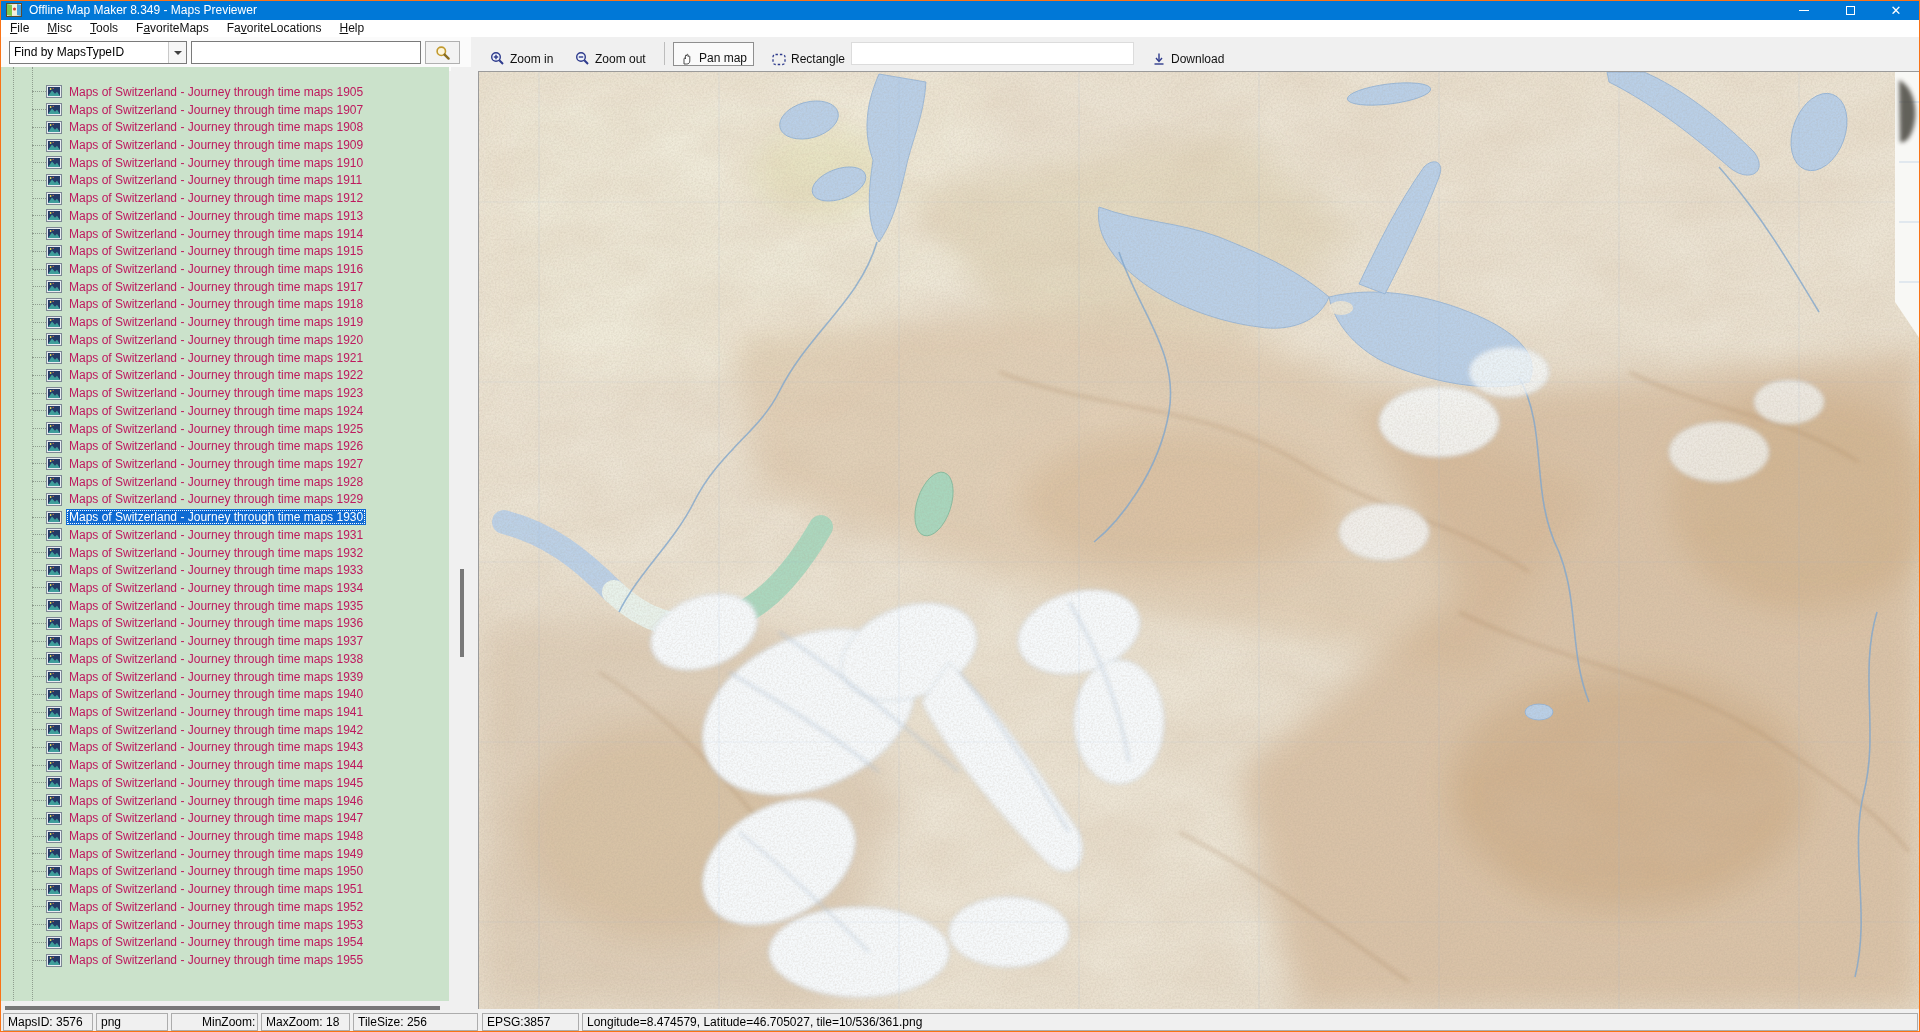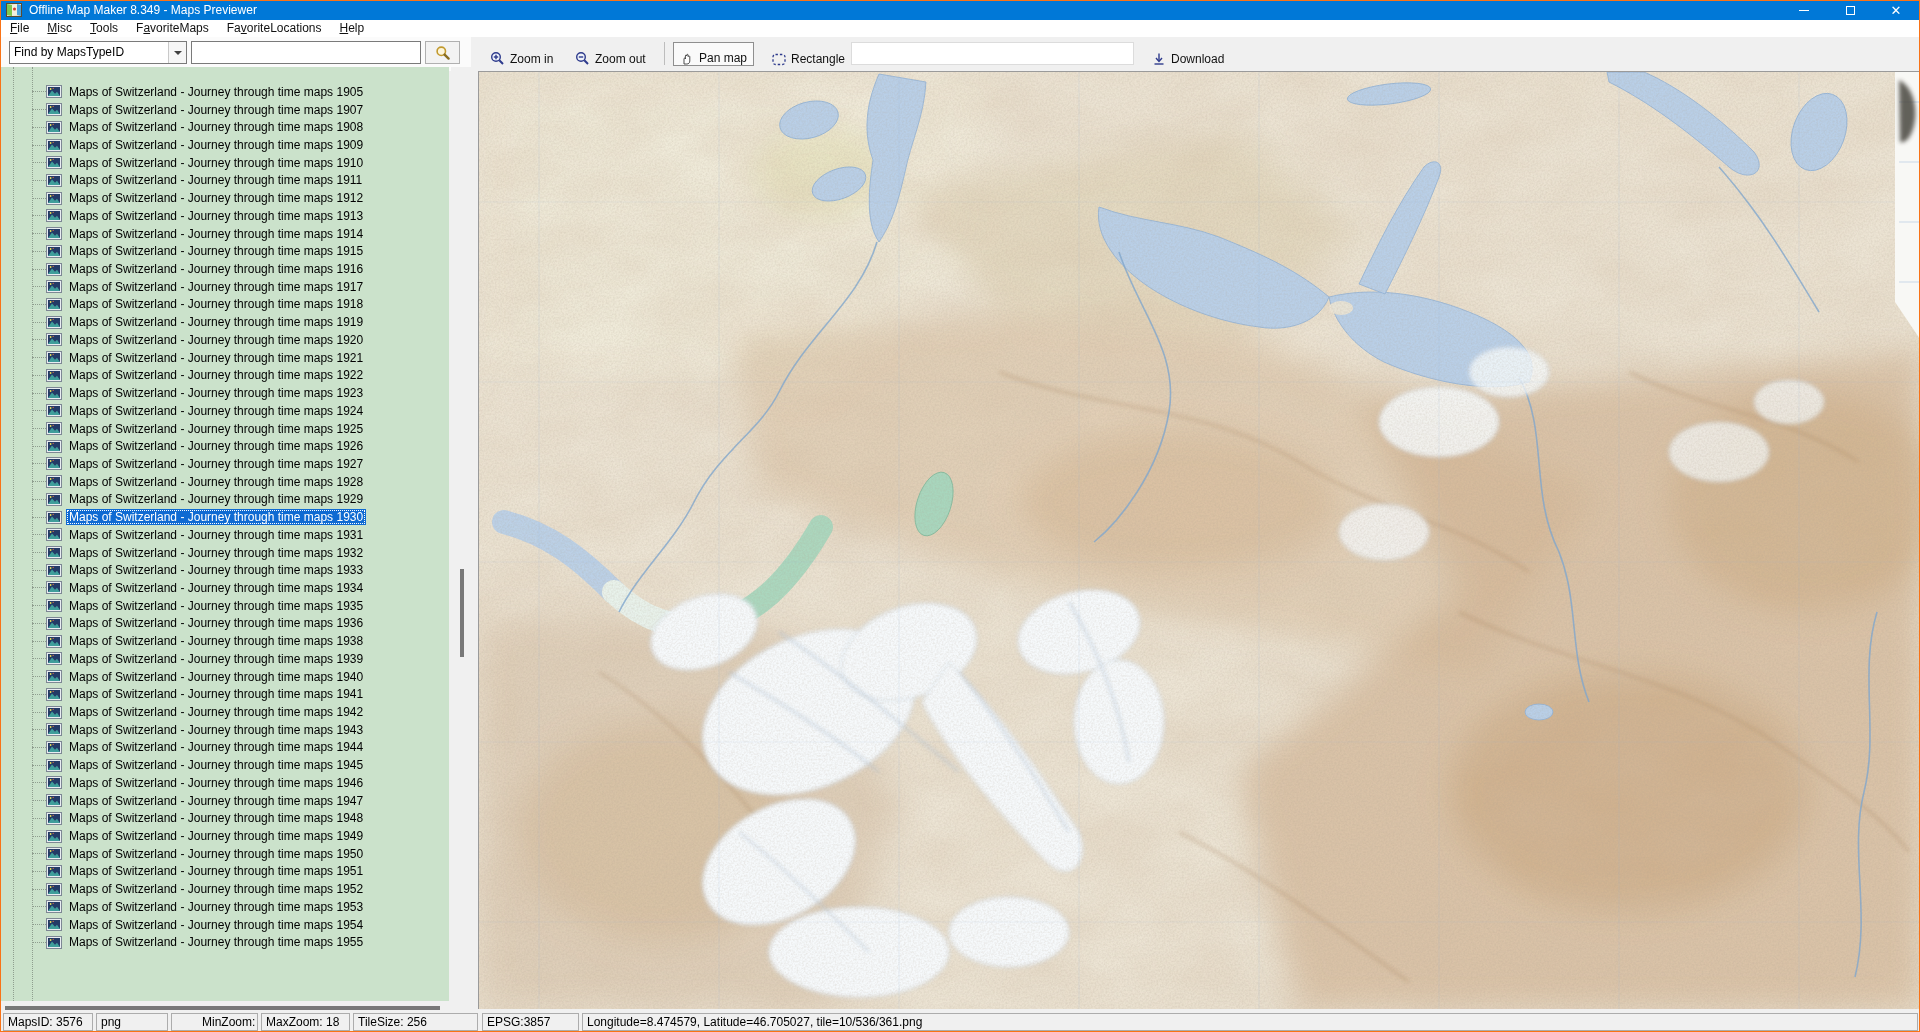--- a/index.html
+++ b/index.html
@@ -35,21 +35,21 @@
   .tbtn.active{background:#fafafa;border:1px solid #8f8f8f;}
   .tsep{position:absolute;top:5px;width:1px;height:23px;background:#bdbdbd;}
   .tb-input{position:absolute;left:373px;top:5px;width:283px;height:23px;border:1px solid #dcdcdc;box-sizing:border-box;background:#fff;font-size:12px;padding:0 3px;}
   
   .tree-panel{position:absolute;left:0;top:66px;width:448px;height:934px;background:#cbe2cb;overflow:hidden;}
   .tree-vline{position:absolute;top:0;bottom:0;width:0;border-left:1px dotted #8f9e8f;}
   .tree-rows{position:absolute;left:0;top:16px;width:100%;}
   .trow{height:17.72px;display:flex;align-items:center;padding-left:31px;white-space:nowrap;}
   .conn{width:14px;height:0;border-top:1px dotted #8f9e8f;flex:0 0 14px;}
   .ticn{flex:0 0 16px;margin-right:4px;}
-  .tlabel{font-size:12px;color:#000000;padding:1px 3px;}
+  .tlabel{font-size:12px;color:#be185d;padding:1px 3px;}
   .trow.sel .tlabel{background:#0f6ad2;color:#fff;outline:1px dotted #fff;outline-offset:-2px;}
   
   .vscroll{position:absolute;left:450px;top:66px;width:20px;height:946px;background:#f0f0f0;}
   .vthumb{position:absolute;left:9px;top:502px;width:4px;height:88px;background:#787878;}
   .hscroll{position:absolute;left:0;top:1000px;width:470px;height:12px;background:#f0f0f0;}
   .hthumb{position:absolute;left:4px;top:5px;width:435px;height:4px;background:#787878;}
   
   .map-area{position:absolute;left:477px;top:70px;width:1443px;height:938px;border-left:1px solid #9a9a9a;border-top:1px solid #9a9a9a;box-sizing:border-box;overflow:hidden;background:#ece4d4;}
   
   .statusbar{position:absolute;left:0;top:1010px;width:100%;height:22px;background:#f0f0f0;font-size:12px;}
@@ -492,20 +492,31 @@
     </div>
         <div class="trow">
       <span class="conn"></span>
       <svg class="ticn" width="16" height="13" viewBox="0 0 16 13">
         <rect x="0.5" y="0.5" width="15" height="12" fill="#e9edf2" stroke="#7d8794"></rect>
         <rect x="2" y="2" width="12" height="9" fill="#243b66"></rect>
         <path d="M2,11 L6,5.5 L9,8.8 L11,6.8 L14,11 Z" fill="#3f9e9b"></path>
         <circle cx="4.6" cy="4" r="0.9" fill="#e8e45a"></circle>
         <circle cx="7.2" cy="3.4" r="0.7" fill="#cf6a4a"></circle>
       </svg>
+      <span class="tlabel">Maps of Switzerland - Journey through time maps 1937</span>
+    </div>
+        <div class="trow">
+      <span class="conn"></span>
+      <svg class="ticn" width="16" height="13" viewBox="0 0 16 13">
+        <rect x="0.5" y="0.5" width="15" height="12" fill="#e9edf2" stroke="#7d8794"></rect>
+        <rect x="2" y="2" width="12" height="9" fill="#243b66"></rect>
+        <path d="M2,11 L6,5.5 L9,8.8 L11,6.8 L14,11 Z" fill="#3f9e9b"></path>
+        <circle cx="4.6" cy="4" r="0.9" fill="#e8e45a"></circle>
+        <circle cx="7.2" cy="3.4" r="0.7" fill="#cf6a4a"></circle>
+      </svg>
       <span class="tlabel">Maps of Switzerland - Journey through time maps 1938</span>
     </div>
         <div class="trow">
       <span class="conn"></span>
       <svg class="ticn" width="16" height="13" viewBox="0 0 16 13">
         <rect x="0.5" y="0.5" width="15" height="12" fill="#e9edf2" stroke="#7d8794"></rect>
         <rect x="2" y="2" width="12" height="9" fill="#243b66"></rect>
         <path d="M2,11 L6,5.5 L9,8.8 L11,6.8 L14,11 Z" fill="#3f9e9b"></path>
         <circle cx="4.6" cy="4" r="0.9" fill="#e8e45a"></circle>
         <circle cx="7.2" cy="3.4" r="0.7" fill="#cf6a4a"></circle>

